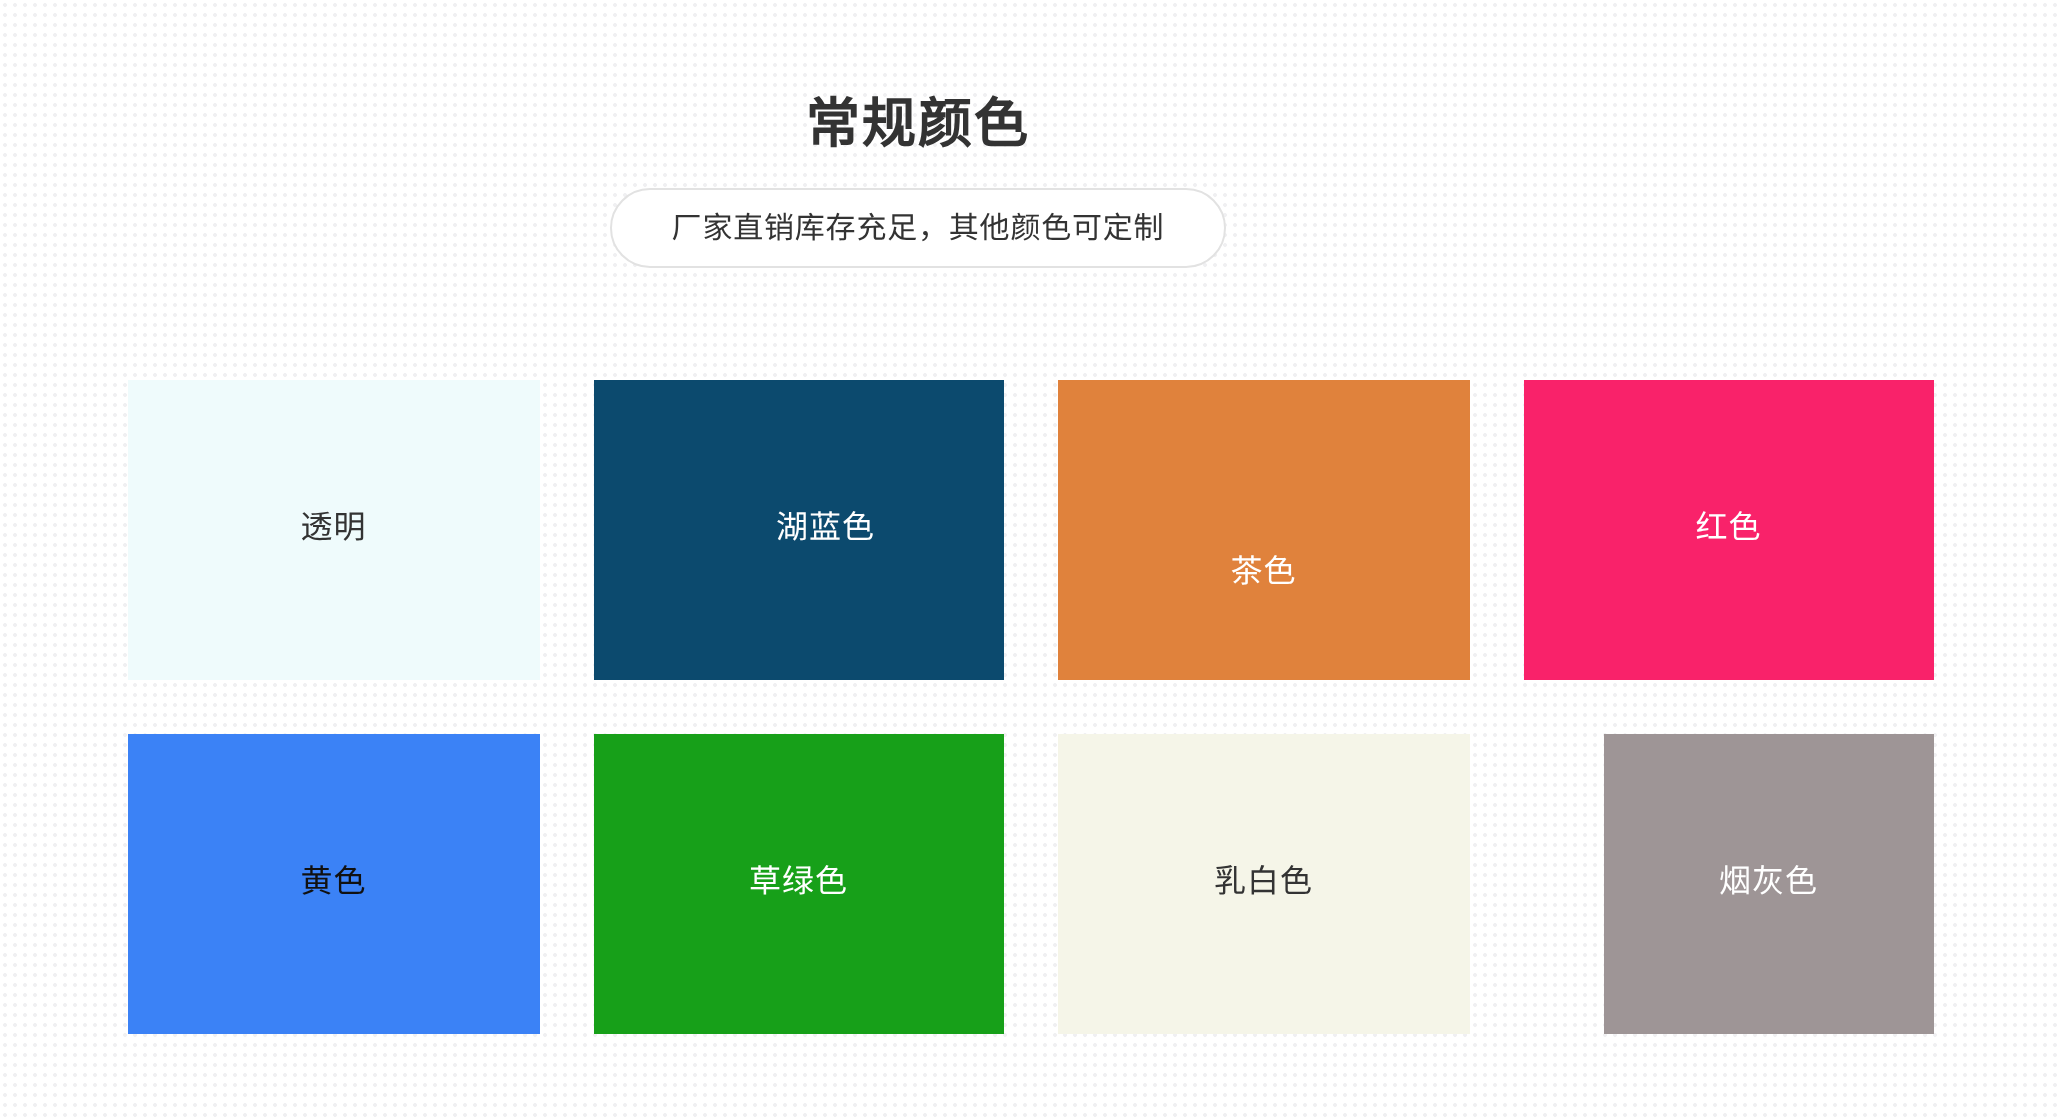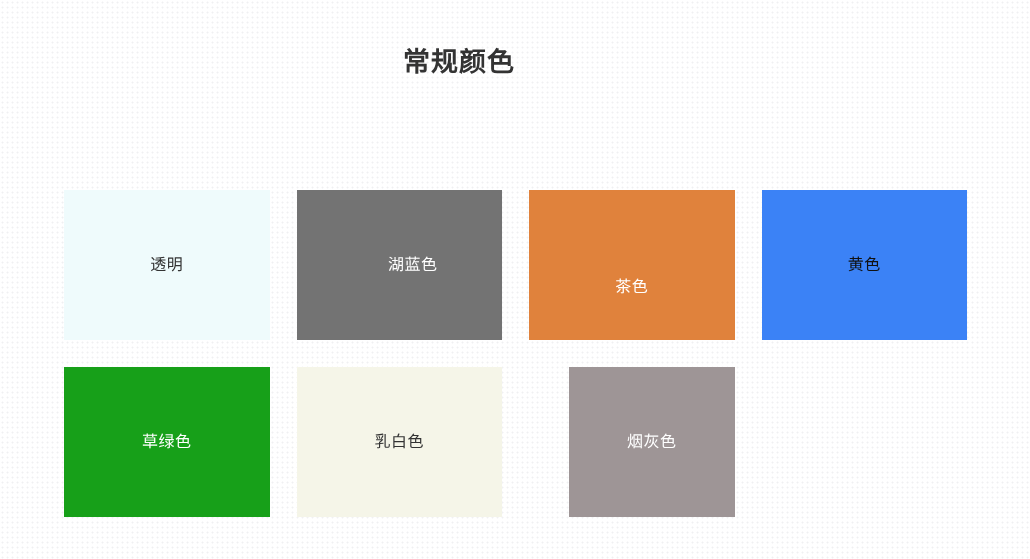--- a/index.html
+++ b/index.html
@@ -97,31 +97,37 @@
   }
 </style>
 </head>
 <body>
 
 <div class="page">
 
   <div class="header">
     <h1 class="page-title">常规颜色</h1>
 
+    <div class="subtitle-wrap">
+      <div class="subtitle-pill">厂家直销库存充足，其他颜色可定制</div>
+    </div>
   </div>
 
   <div class="swatch-grid" id="swatch-grid">
       <div class="swatch" style="background-color: rgb(239, 251, 252);">
         <span class="swatch-label" style="color: rgb(51, 51, 51);">透明</span>
       </div>
-      <div class="swatch" style="background-color: #737373; padding-left: 27px;">
+      <div class="swatch" style="background-color: #0c4a6e; padding-left: 27px;">
         <span class="swatch-label" style="color: rgb(255, 255, 255);">湖蓝色</span>
       </div>
       <div class="swatch" style="background-color: rgb(224, 130, 60);">
         <span class="swatch-label" style="color: rgb(255, 255, 255); margin-top: 44px;">茶色</span>
+      </div>
+      <div class="swatch" style="background-color: rgb(249, 34, 106);">
+        <span class="swatch-label" style="color: rgb(255, 255, 255);">红色</span>
       </div>
       <div class="swatch" style="background-color: #3b82f6;">
         <span class="swatch-label" style="color: rgb(17, 17, 17);">黄色</span>
       </div>
       <div class="swatch" style="background-color: rgb(23, 160, 25);">
         <span class="swatch-label" style="color: rgb(255, 255, 255);">草绿色</span>
       </div>
       <div class="swatch" style="background-color: rgb(245, 245, 232);">
         <span class="swatch-label" style="color: rgb(51, 51, 51);">乳白色</span>
       </div>

